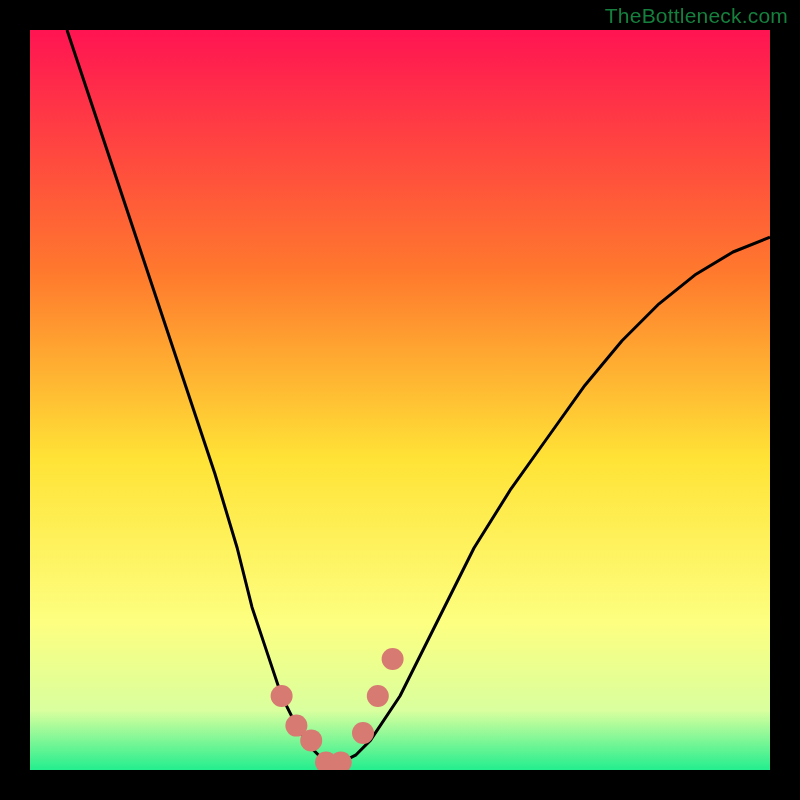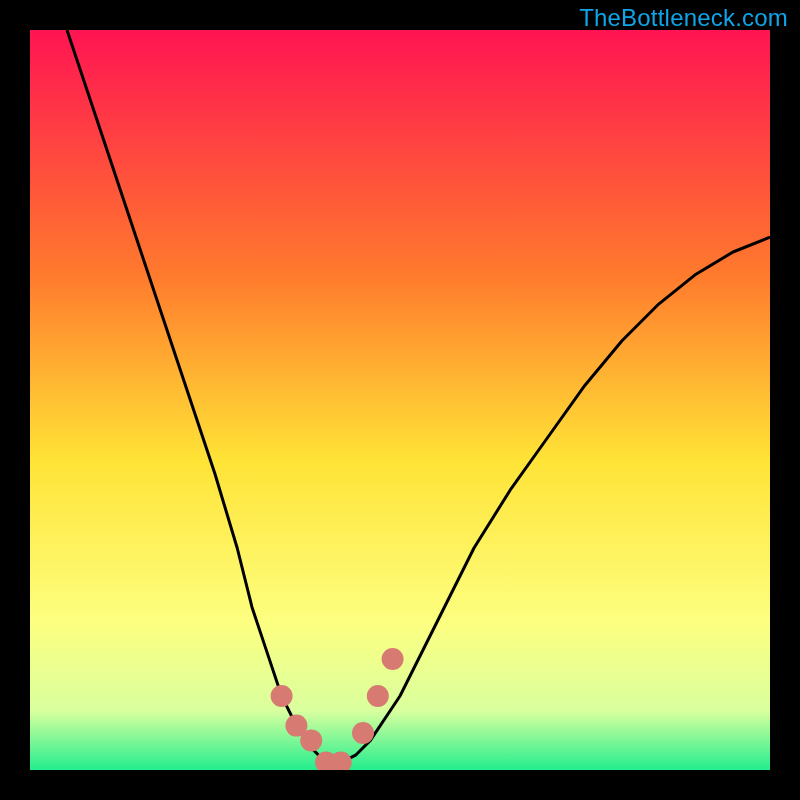--- a/index.html
+++ b/index.html
@@ -14,22 +14,22 @@
   .outer {
     position: relative;
     width: 800px;
     height: 800px;
     background: #000;
   }
   .watermark {
     position: absolute;
     top: 4px;
     right: 12px;
-    color: #0ea5e9;
-    font-size: 24px;
+    color: #15803d;
+    font-size: 21px;
     font-weight: 500;
     letter-spacing: 0.2px;
     z-index: 5;
   }
   .plot {
     position: absolute;
     left: 30px;
     top: 30px;
     width: 740px;
     height: 740px;

